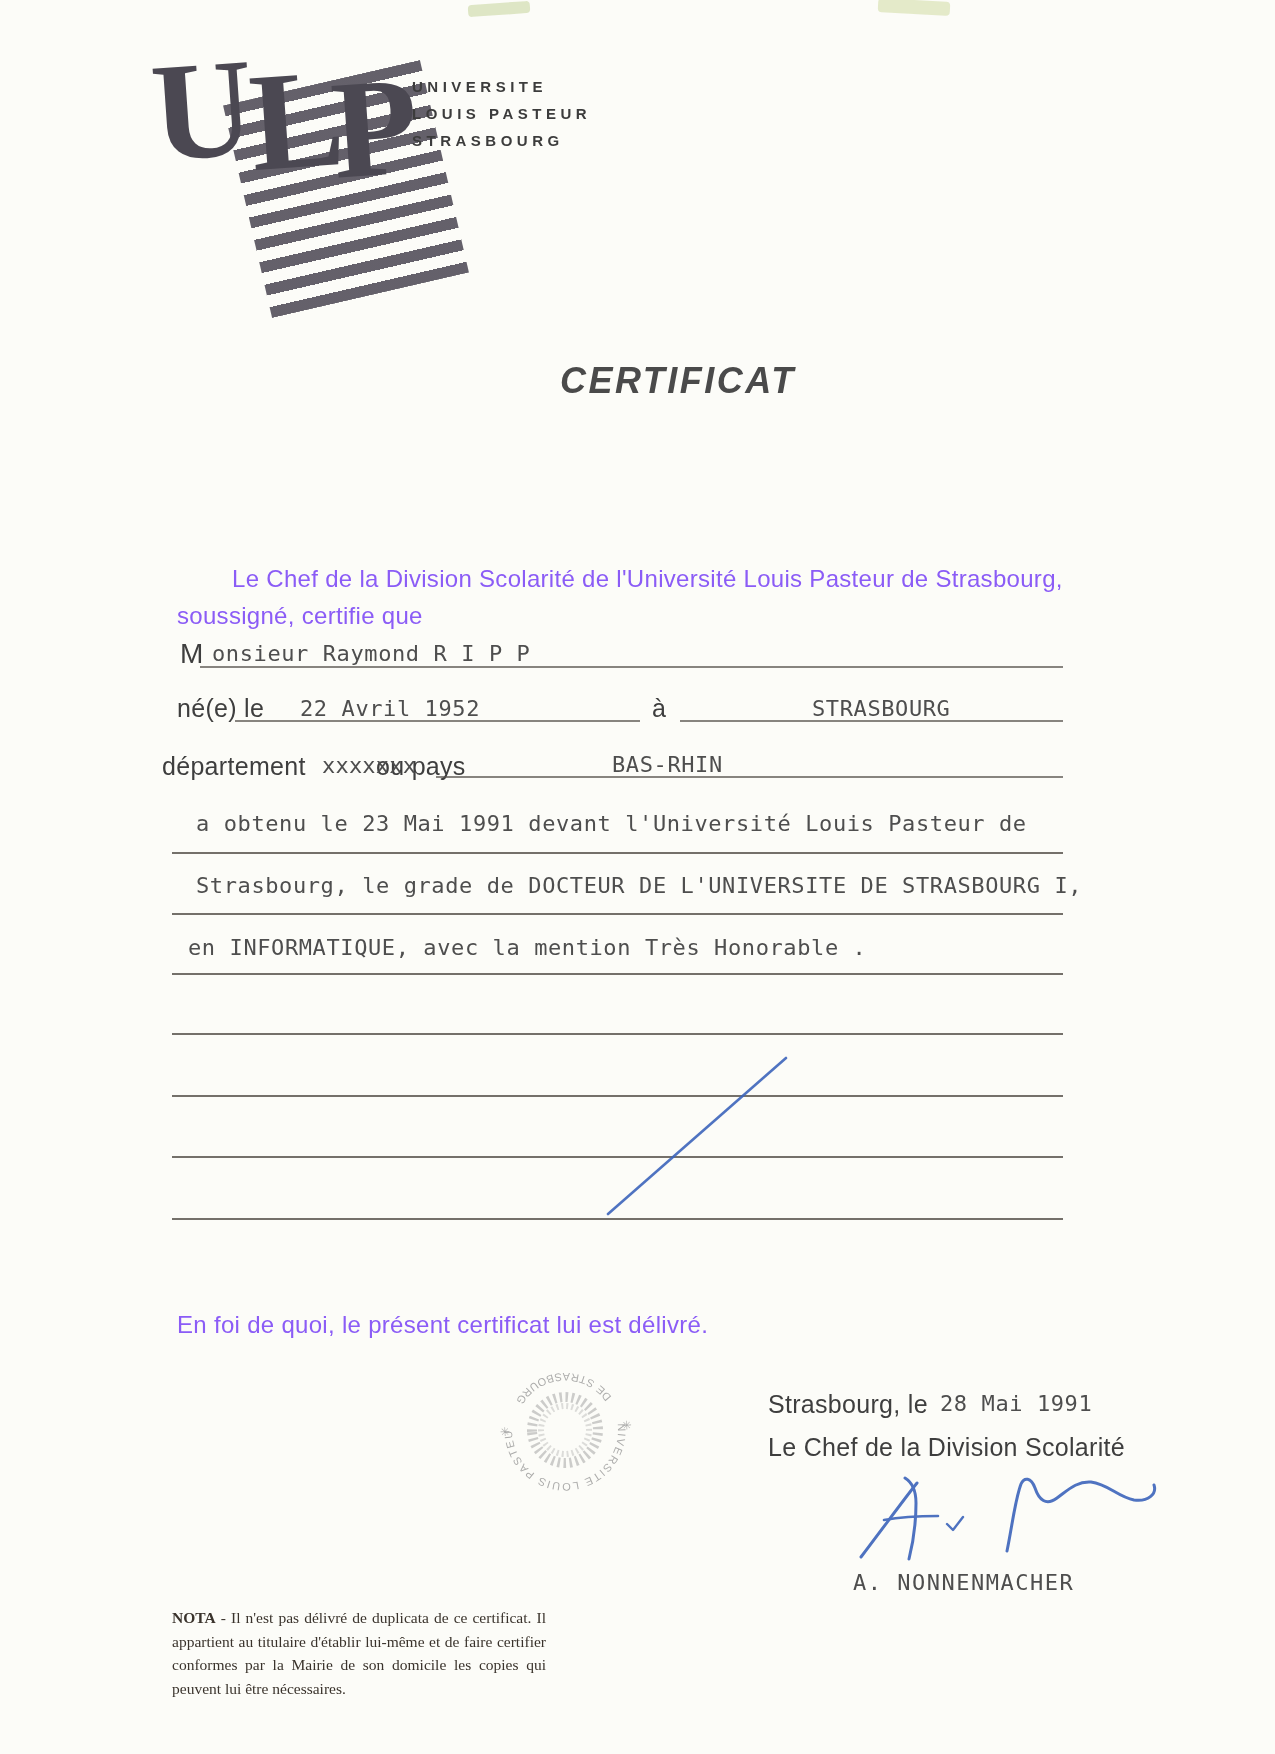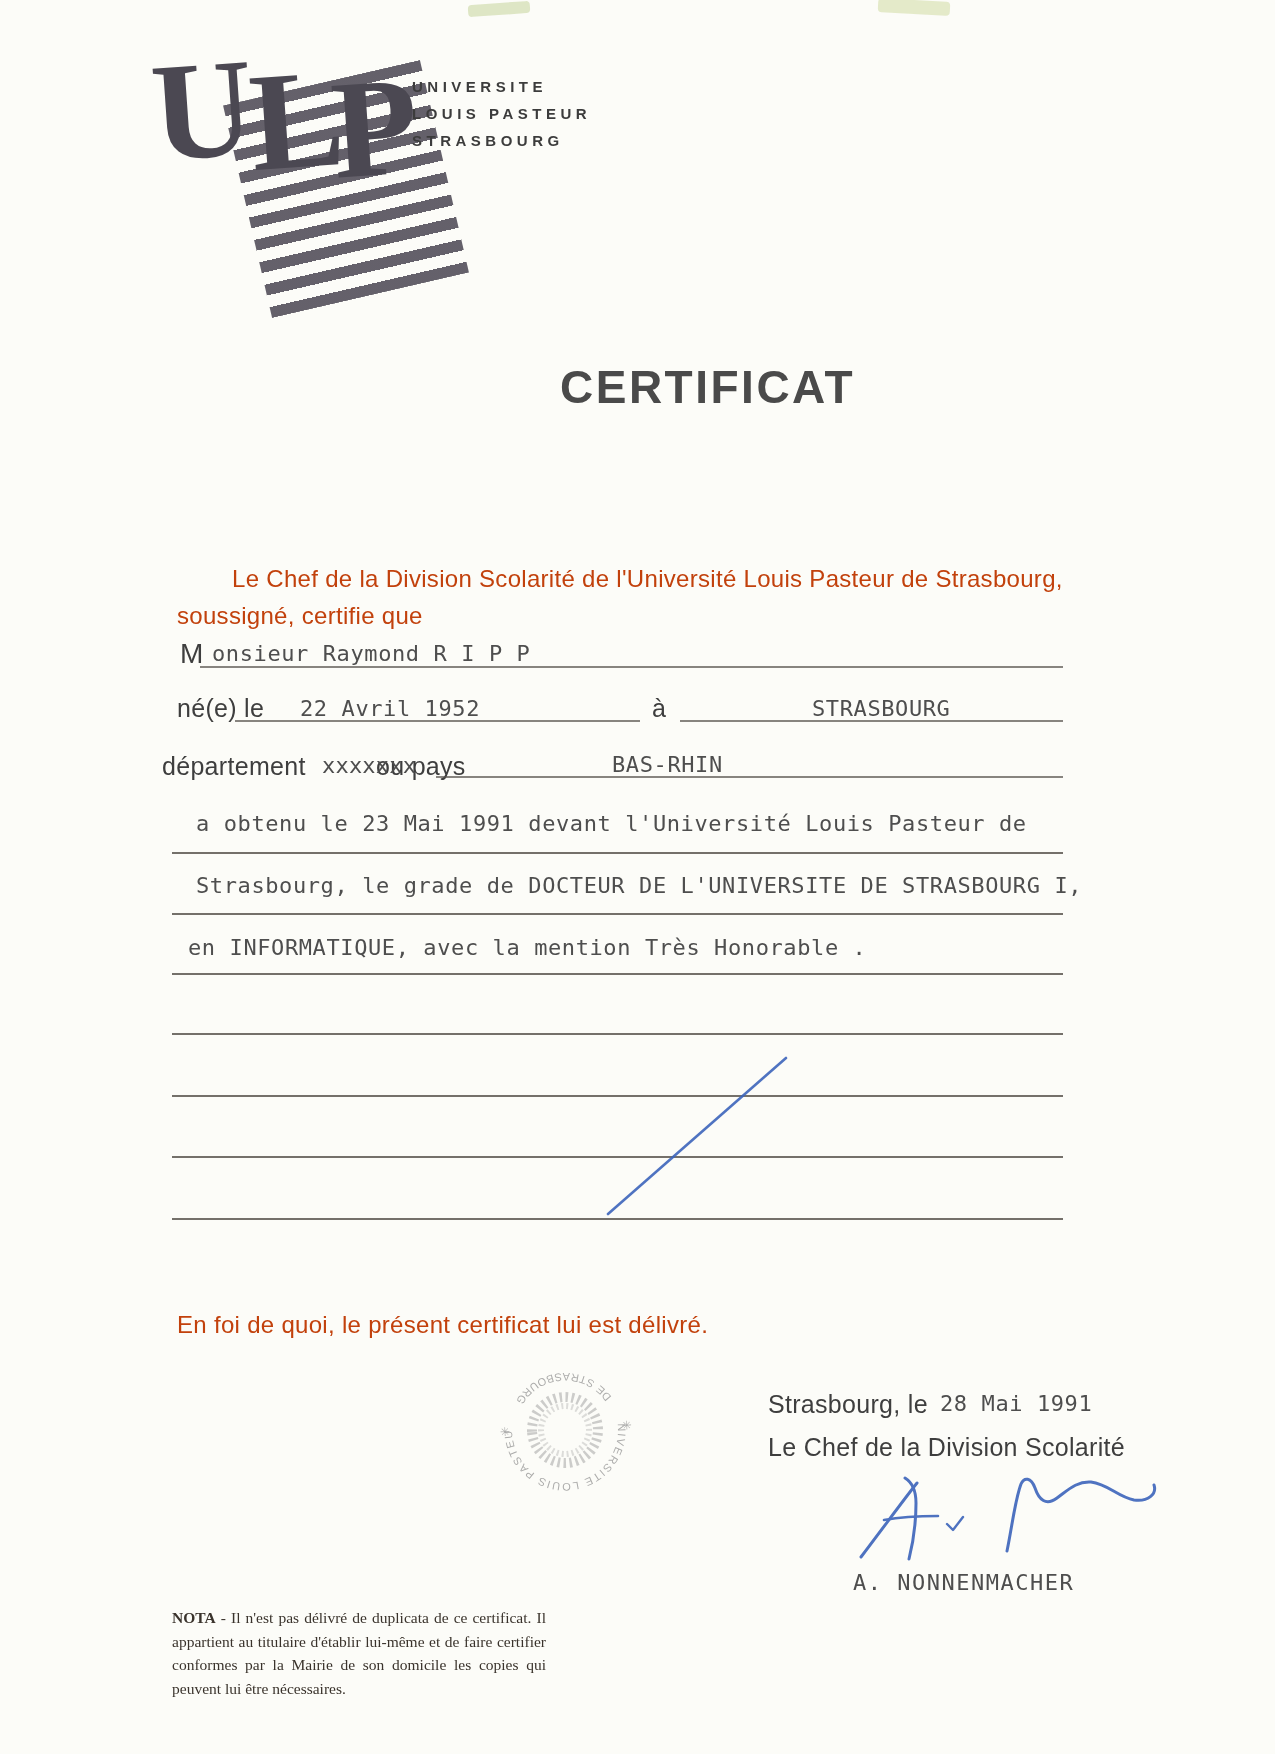--- a/index.html
+++ b/index.html
@@ -18,24 +18,24 @@
   .logo-letter{
     position:absolute;font-family:"Liberation Serif",serif;font-weight:700;
     font-size:140px;line-height:140px;color:#4b4852;z-index:2;
   }
   .org-line{
     position:absolute;left:412px;font-size:15px;letter-spacing:4.5px;
     color:#3c3c3c;font-weight:700;white-space:nowrap;
   }
   
   .cert-title{
-    position:absolute;left:560px;top:360px;font-size:46px;font-weight:700;
-    letter-spacing:2.5px;color:#4a4a4a;white-space:nowrap;
+    position:absolute;left:560px;top:360px;font-size:36px;font-weight:700;
+    letter-spacing:2.5px;color:#4a4a4a;white-space:nowrap;font-style:italic;
   }
-  .print{font-size:24px;font-weight:500;color:#c2410c;letter-spacing:.3px;line-height:37px;}
+  .print{font-size:24px;font-weight:500;color:#8b5cf6;letter-spacing:.3px;line-height:37px;}
   .lbl{position:absolute;font-size:25px;font-weight:500;color:#3e3e3e;letter-spacing:.3px;white-space:nowrap;}
   .typed{
     position:absolute;font-family:"DejaVu Sans Mono","Liberation Mono",monospace;
     font-size:22px;color:#4e4e4e;letter-spacing:.6px;white-space:nowrap;font-weight:400;
   }
   
   .rule{position:absolute;height:2px;background:#56514b;opacity:.82;}
   .uline{position:absolute;height:2px;background:#56514b;opacity:.7;}
   
   .strike-wrap{position:absolute;left:328px;top:752px;padding-left:48px;}

